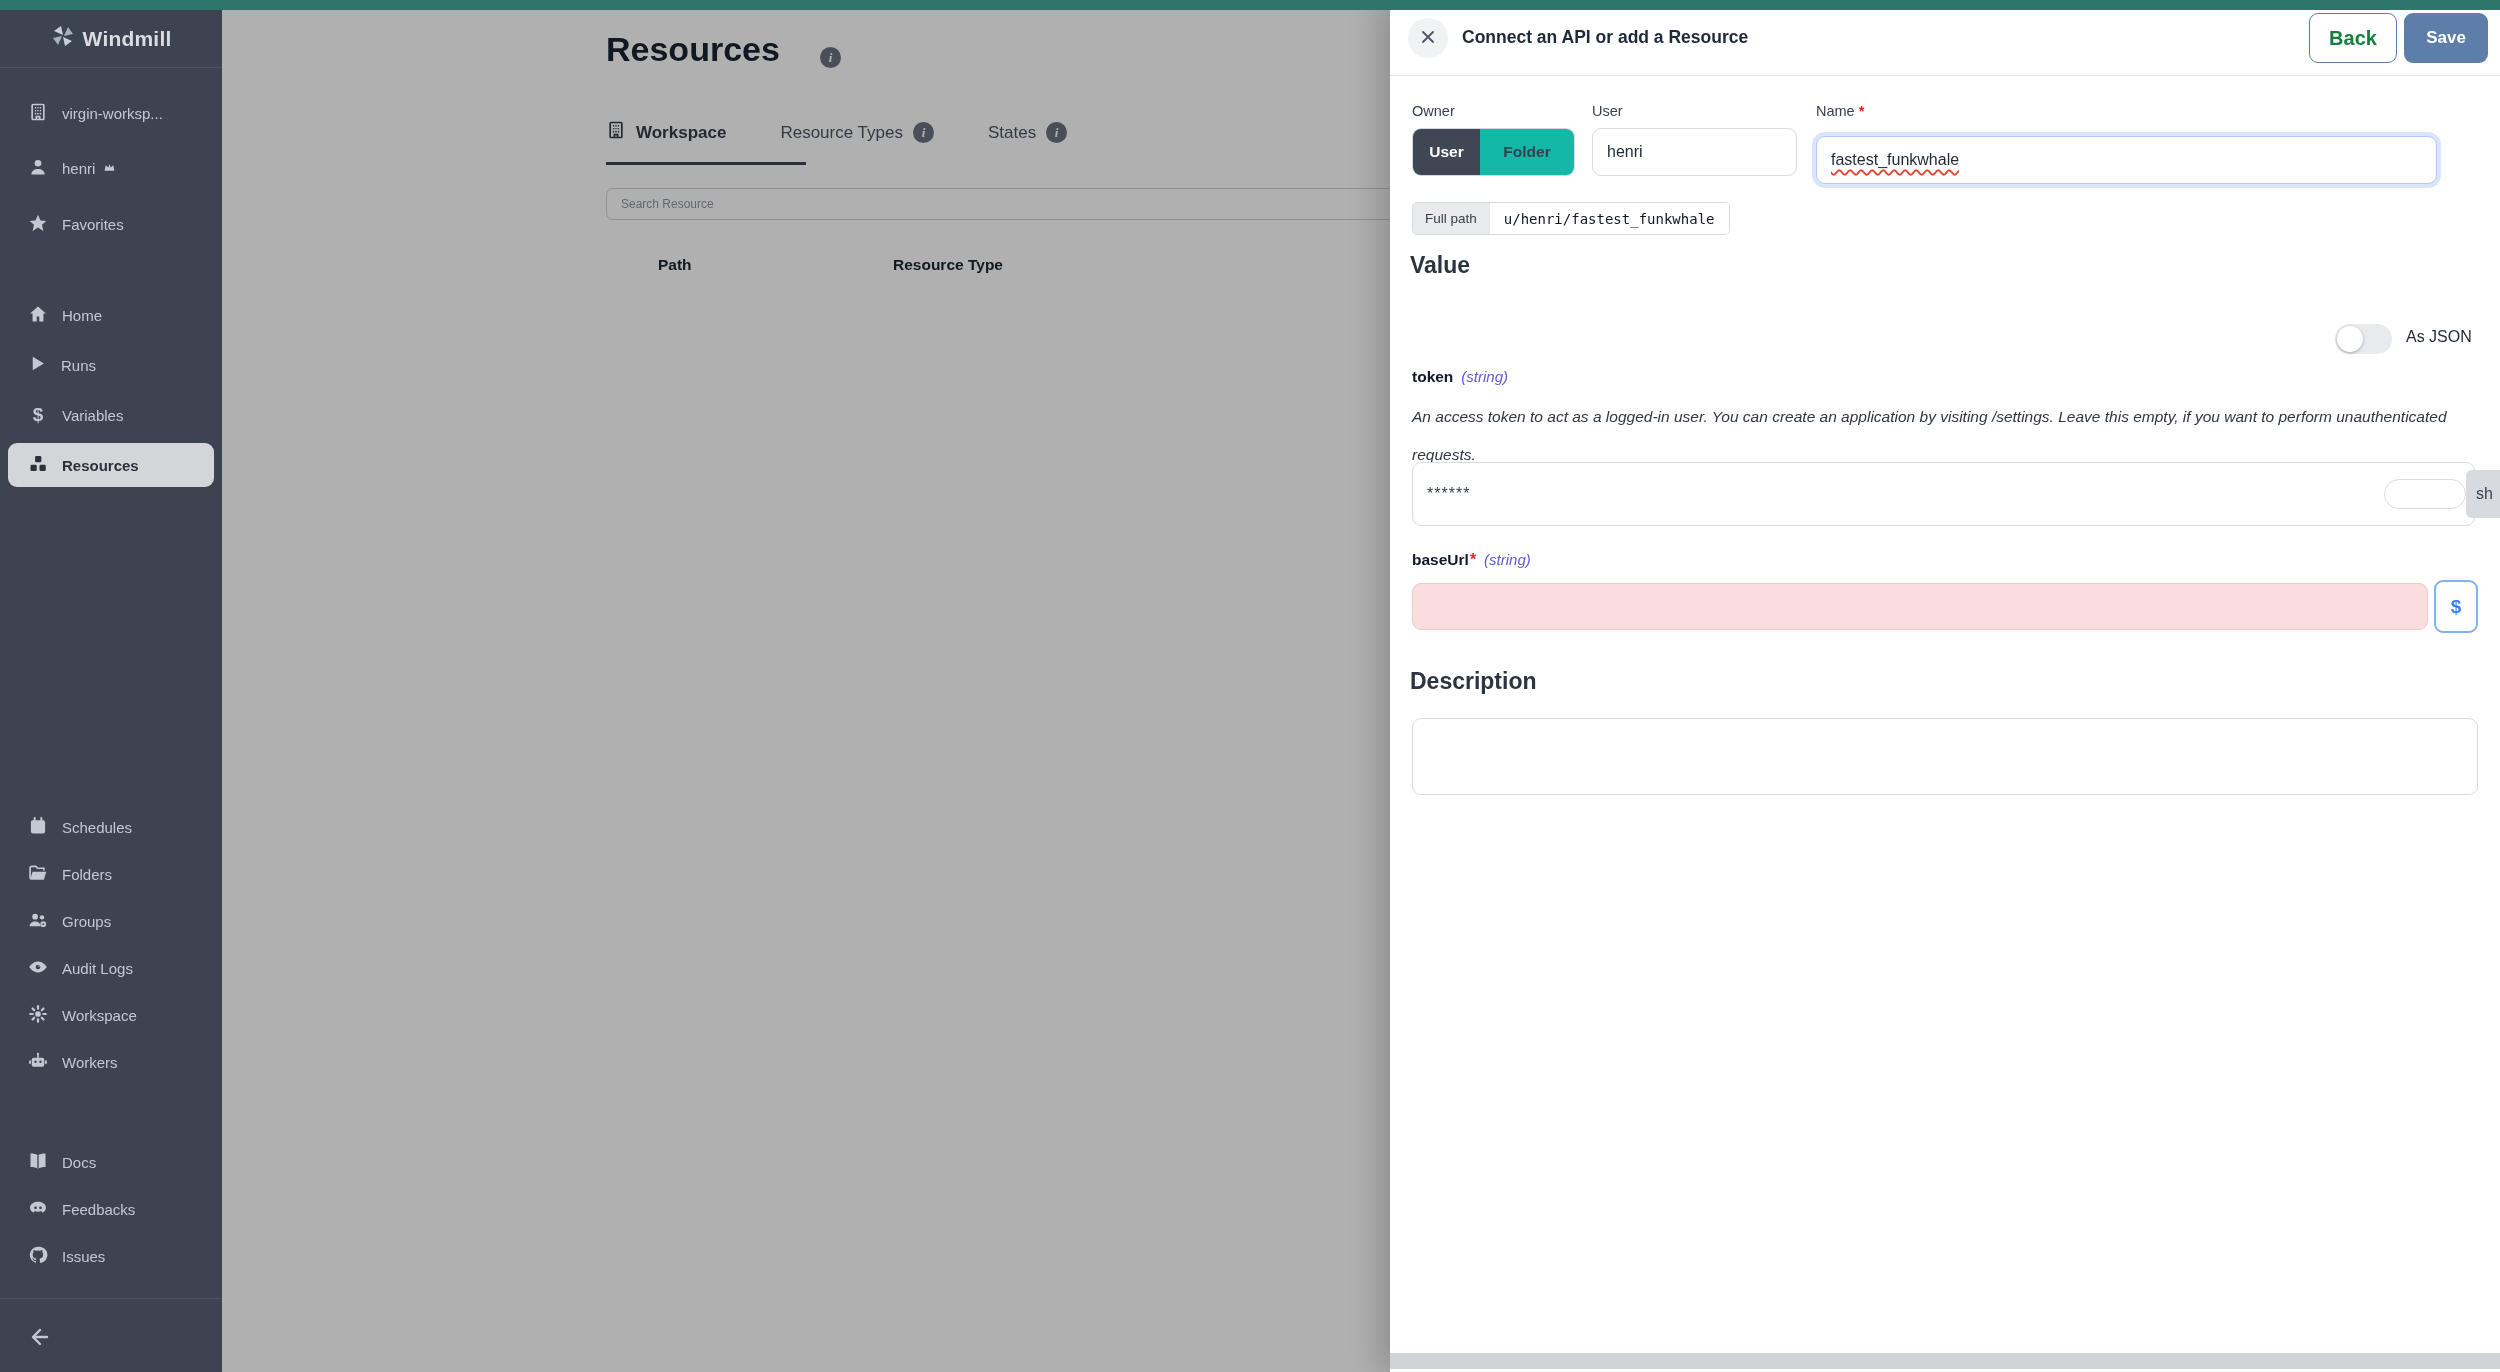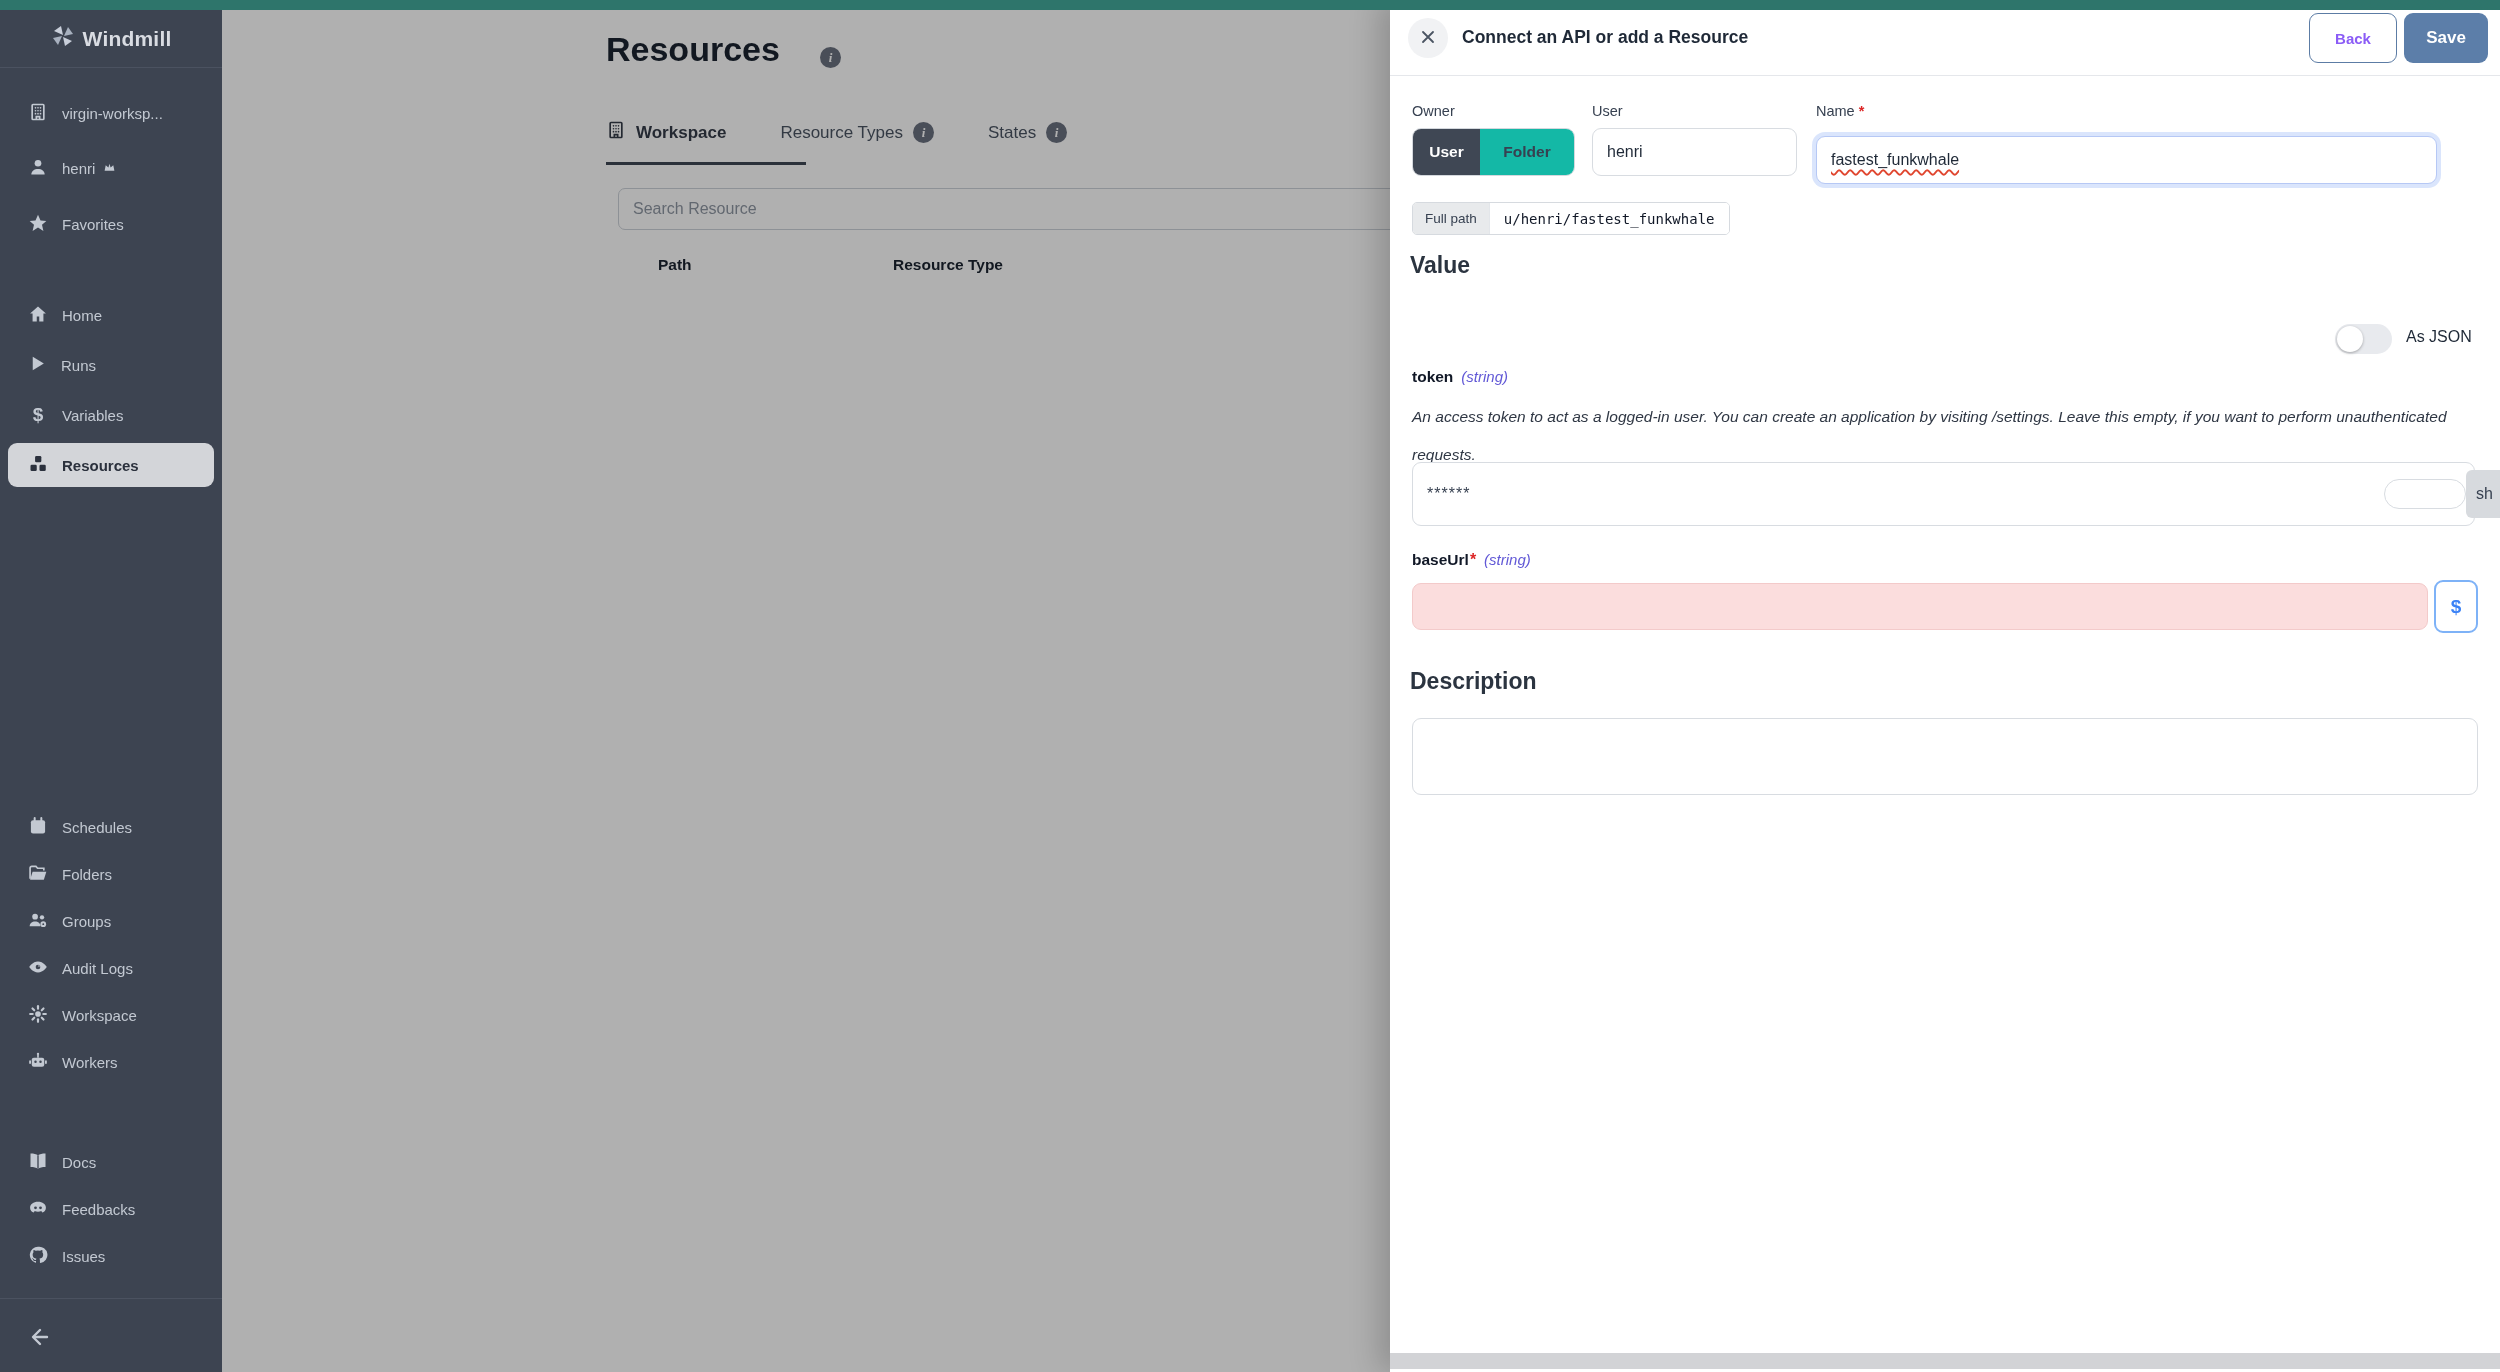--- a/index.html
+++ b/index.html
@@ -25,35 +25,35 @@
   .main { position:absolute; left:222px; top:0; width:1168px; height:1372px; background:#fff; z-index:1; }
   .backdrop { position:absolute; left:222px; top:0; width:1168px; height:1372px; background:rgba(0,0,0,0.31); z-index:10; }
   .page-title { position:absolute; left:384px; top:30px; font-size:34px; font-weight:bold; color:#1b2430; }
   .info-dot { display:inline-flex; align-items:center; justify-content:center; width:21px; height:21px; border-radius:50%;
     background:#6b7280; color:#fff; font-size:13px; font-style:italic; font-weight:bold; font-family:"Liberation Serif", serif; }
   .title-info { position:absolute; left:598px; top:47px; }
   .tabs { position:absolute; left:384px; top:120px; display:flex; align-items:center; gap:54px; font-size:17px; color:#4b5563; }
   .tab { display:flex; align-items:center; gap:10px; padding-bottom:20px; cursor:pointer; }
   .tab.active { color:#353c49; font-weight:bold; }
   .tab-underline { position:absolute; left:384px; top:162px; width:200px; height:3px; background:#3f4754; }
-  .search-input { position:absolute; left:384px; top:188px; width:800px; height:42px; border:1px solid #cdd2d9; border-radius:7px;
-    padding:0 14px; font-size:16px; color:#1f2937; background:#fff; outline:none; font-family:"Liberation Sans", sans-serif;margin-left:12px; }
+  .search-input { position:absolute; left:384px; top:188px; width:800px; height:32px; border:1px solid #cdd2d9; border-radius:7px;
+    padding:0 14px; font-size:12px; color:#1f2937; background:#fff; outline:none; font-family:"Liberation Sans", sans-serif; }
   .search-input::placeholder { color:#8f97a3; }
   .th-path { position:absolute; left:436px; top:256px; font-size:15.5px; font-weight:bold; color:#1b2430; }
   .th-rtype { position:absolute; left:671px; top:256px; font-size:15.5px; font-weight:bold; color:#1b2430; }
 
   
   .drawer { position:absolute; left:1390px; top:0; width:1110px; height:1372px; background:#fff; z-index:30; overflow:hidden;
     box-shadow:-12px 0 28px rgba(0,0,0,0.18); }
   .drawer-header { position:absolute; left:0; top:0; width:1110px; height:76px; border-bottom:1px solid #e5e7eb; background:#fff; }
   .close-btn { position:absolute; left:18px; top:18px; width:40px; height:40px; border-radius:50%; background:#f1f2f4; border:none;
     display:flex; align-items:center; justify-content:center; cursor:pointer; }
   .drawer-title { position:absolute; left:72px; top:27px; font-size:17.5px; font-weight:bold; color:#1f2937; }
   .btn-back { position:absolute; left:919px; top:13px; width:88px; height:50px; background:#fff; border:1px solid #5c7ca5; border-radius:9px;
-    color:#8b5cf6; font-size:15px; font-weight:bold; cursor:pointer; font-family:"Liberation Sans", sans-serif; }
+    color:#15803d; font-size:20px; font-weight:bold; cursor:pointer; font-family:"Liberation Sans", sans-serif; }
   .btn-save { position:absolute; left:1014px; top:13px; width:84px; height:50px; background:#5c7ea9; border:none; border-radius:9px;
     color:#fff; font-size:17px; font-weight:bold; cursor:pointer; font-family:"Liberation Sans", sans-serif; }
 
   .field-label { position:absolute; font-size:14.5px; color:#374151; }
   .req-star { color:#dc2626; font-weight:bold; margin-left:4px; }
 
   .seg-toggle { position:absolute; left:22px; top:128px; width:163px; height:48px; border:1px solid #d4d8dd; border-radius:9px;
     overflow:hidden; display:flex; }
   .seg { display:flex; align-items:center; justify-content:center; font-size:15.5px; cursor:pointer; }
   .seg.on { width:67px; background:#3f4754; color:#fff; font-weight:bold; }

